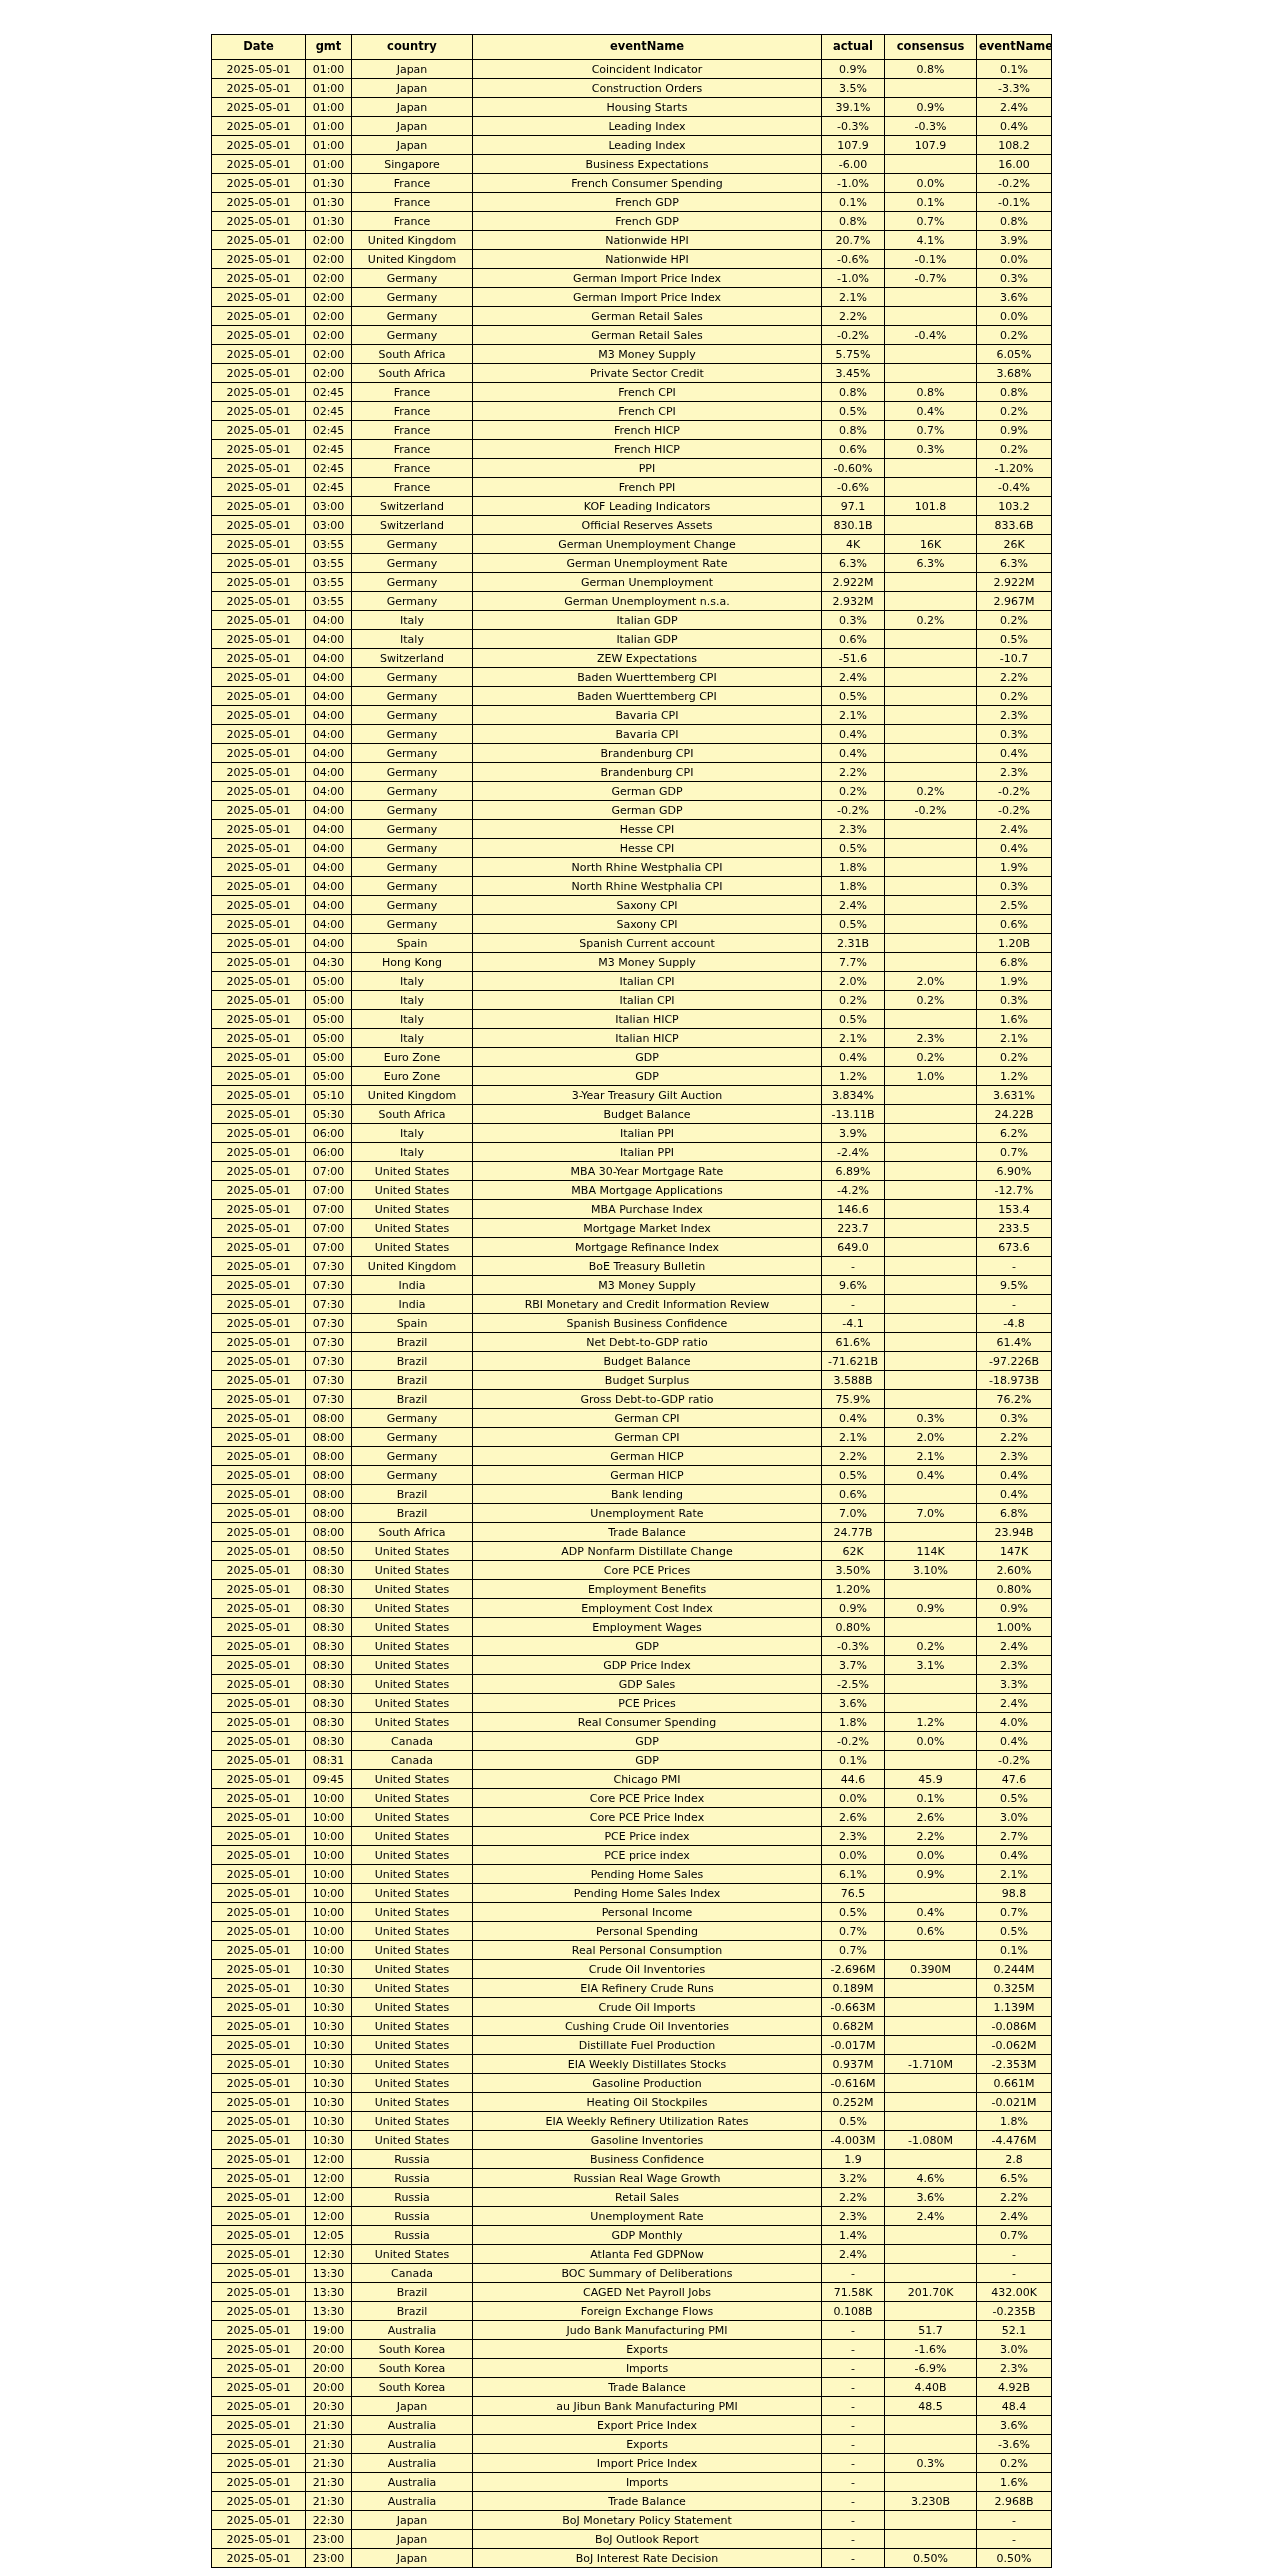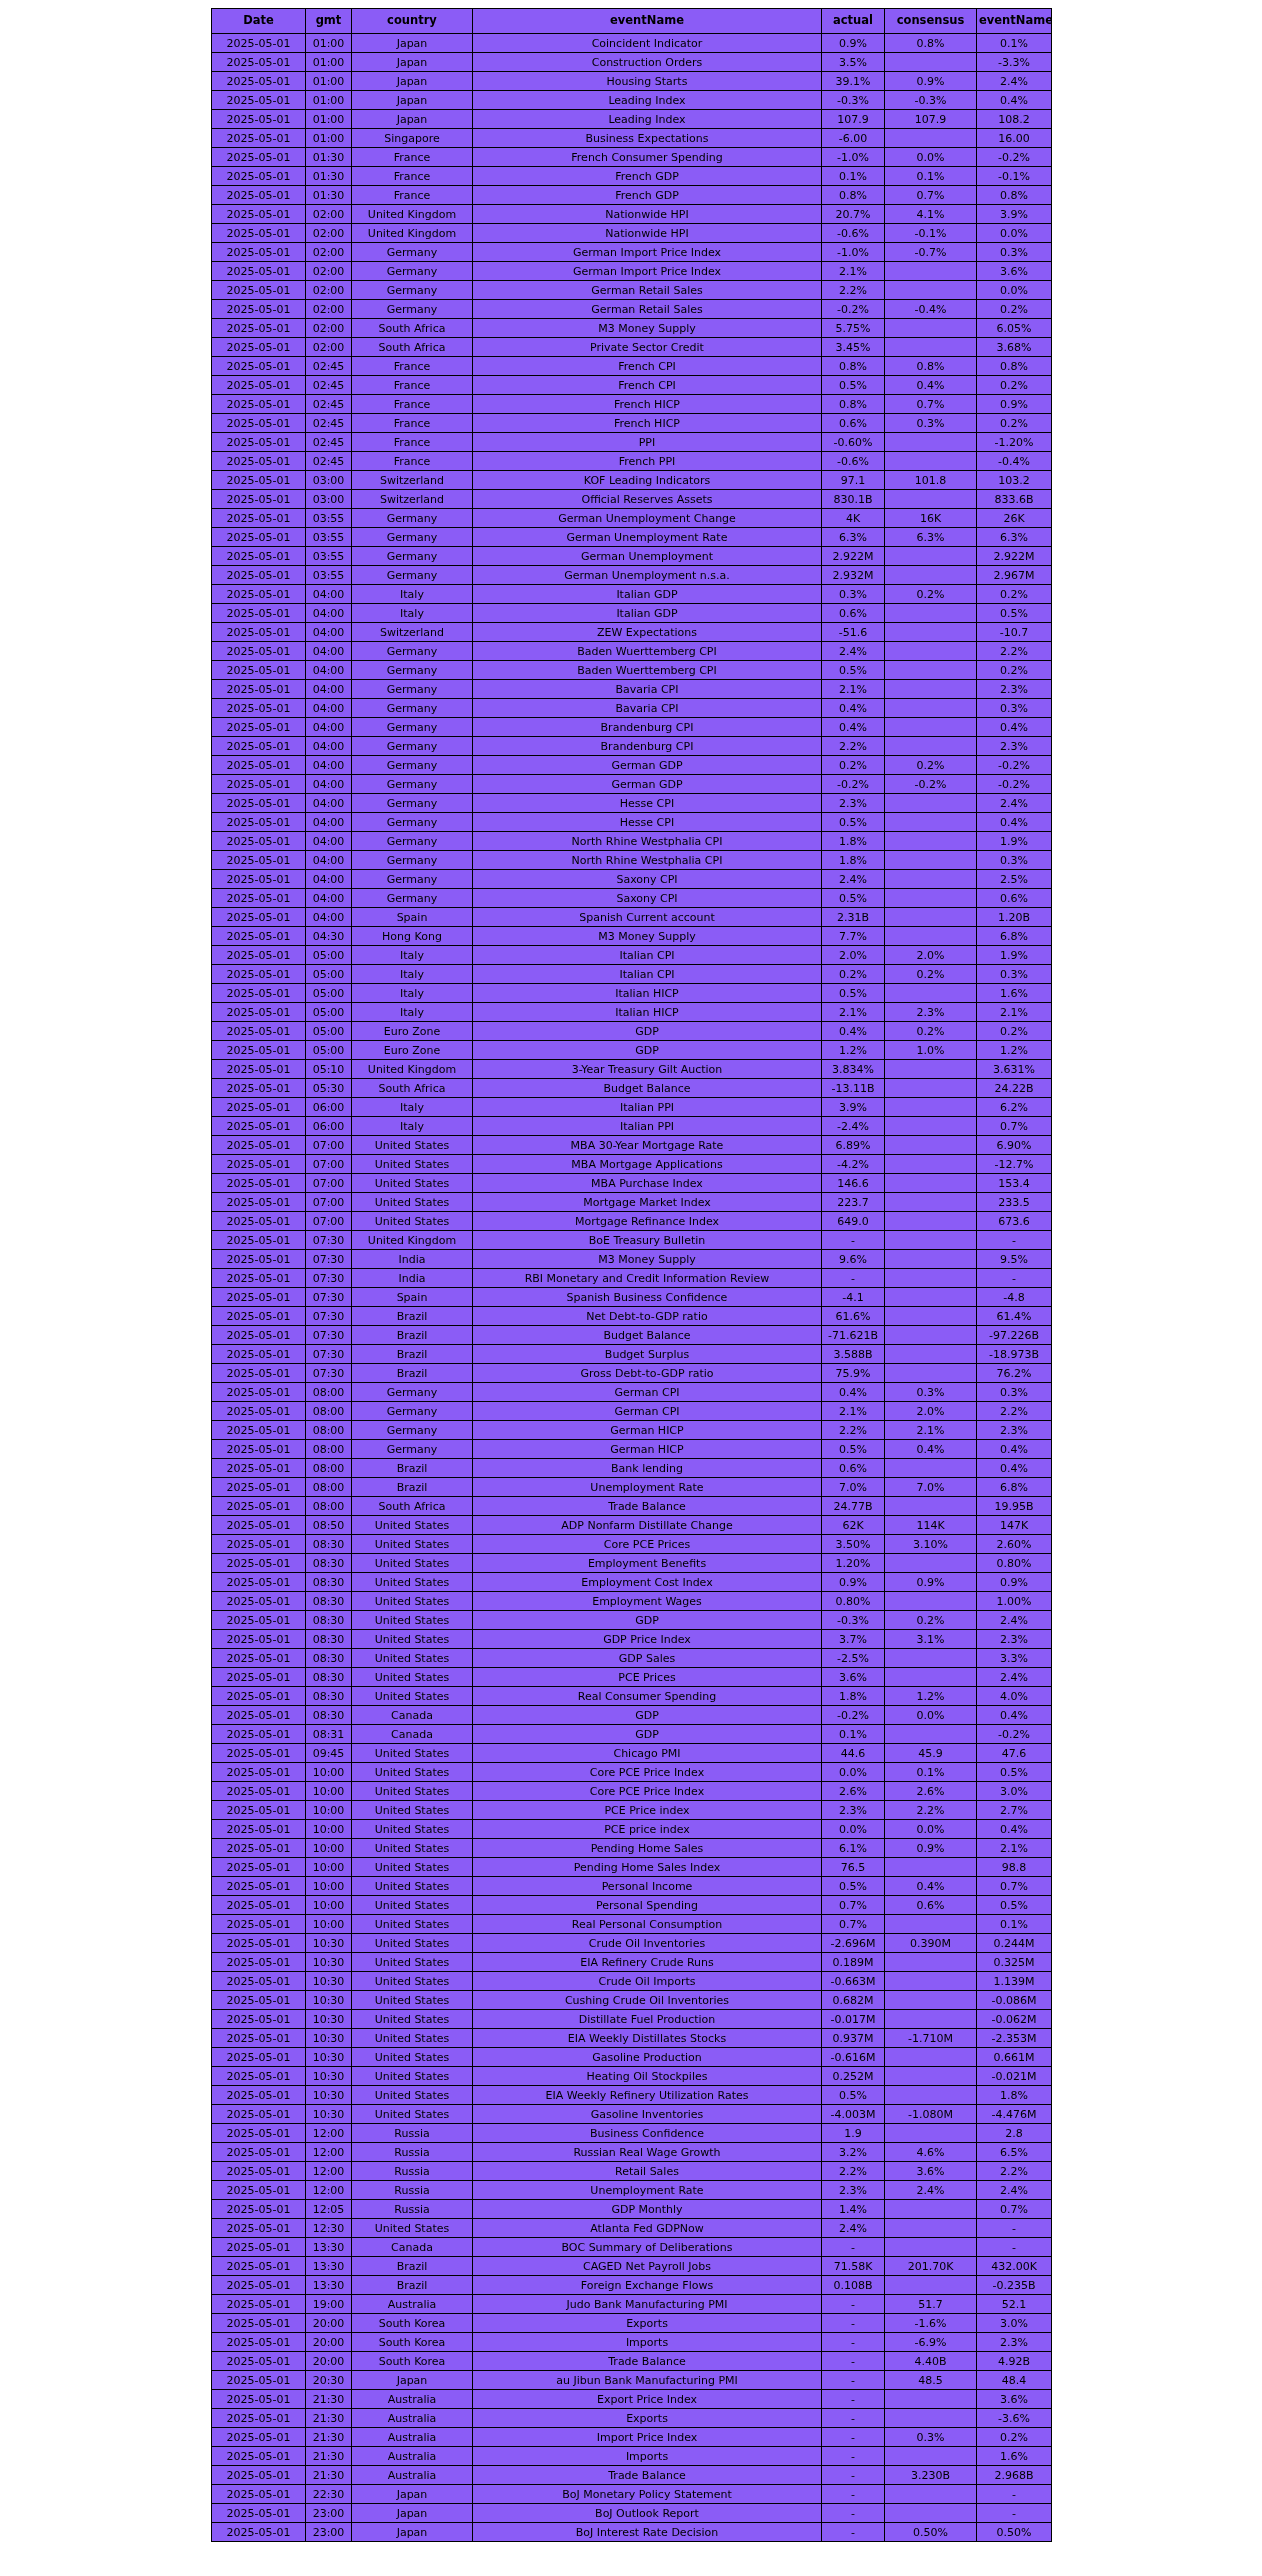--- a/index.html
+++ b/index.html
@@ -12,21 +12,22 @@
   }
   .calendar-wrap {
     position: absolute;
     left: 211px;
     top: 8px;
   }
   table.calendar {
     border-collapse: collapse;
     table-layout: fixed;
     width: 838px;
-    background: #8b5cf6;
+    background: #fef9c3;
+    margin-top: 26px;
   }
   table.calendar col.c0 { width: 94px; }
   table.calendar col.c1 { width: 46px; }
   table.calendar col.c2 { width: 121px; }
   table.calendar col.c3 { width: 349px; }
   table.calendar col.c4 { width: 63px; }
   table.calendar col.c5 { width: 92px; }
   table.calendar col.c6 { width: 75px; }
   table.calendar th,
   table.calendar td {
@@ -768,21 +769,21 @@
           <td>7.0%</td>
           <td>6.8%</td>
         </tr>
         <tr>
           <td>2025-05-01</td>
           <td>08:00</td>
           <td>South Africa</td>
           <td>Trade Balance</td>
           <td>24.77B</td>
           <td></td>
-          <td>19.95B</td>
+          <td>23.94B</td>
         </tr>
         <tr>
           <td>2025-05-01</td>
           <td>08:50</td>
           <td>United States</td>
           <td>ADP Nonfarm Distillate Change</td>
           <td>62K</td>
           <td>114K</td>
           <td>147K</td>
         </tr>

